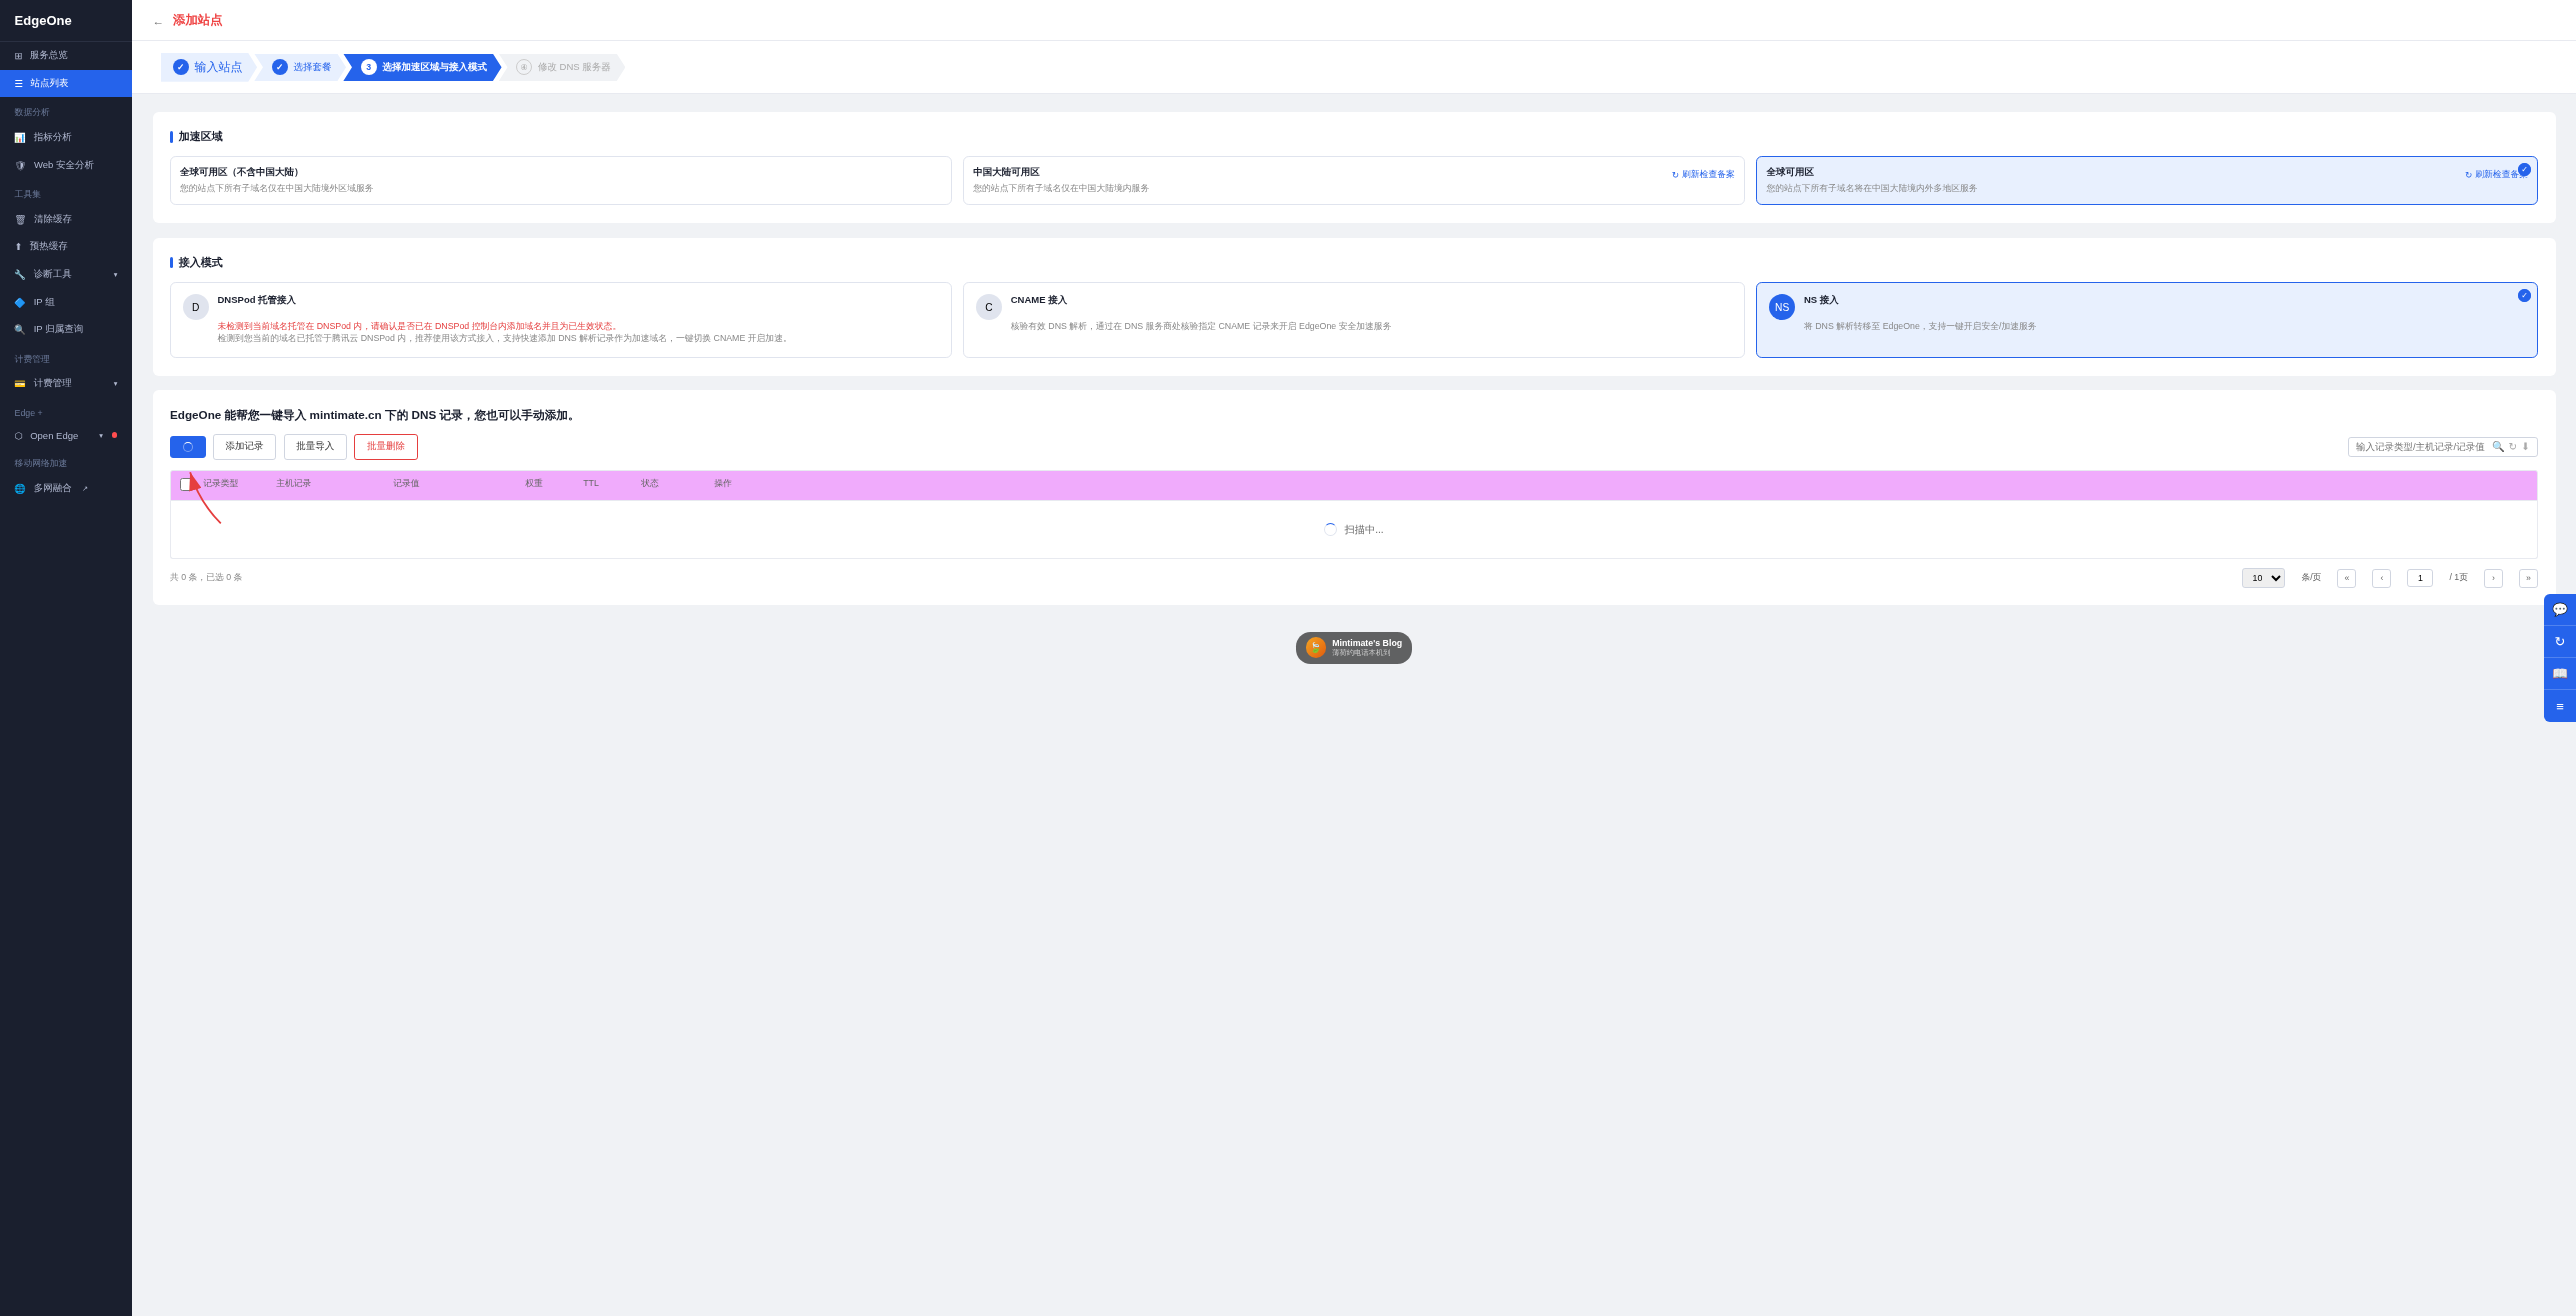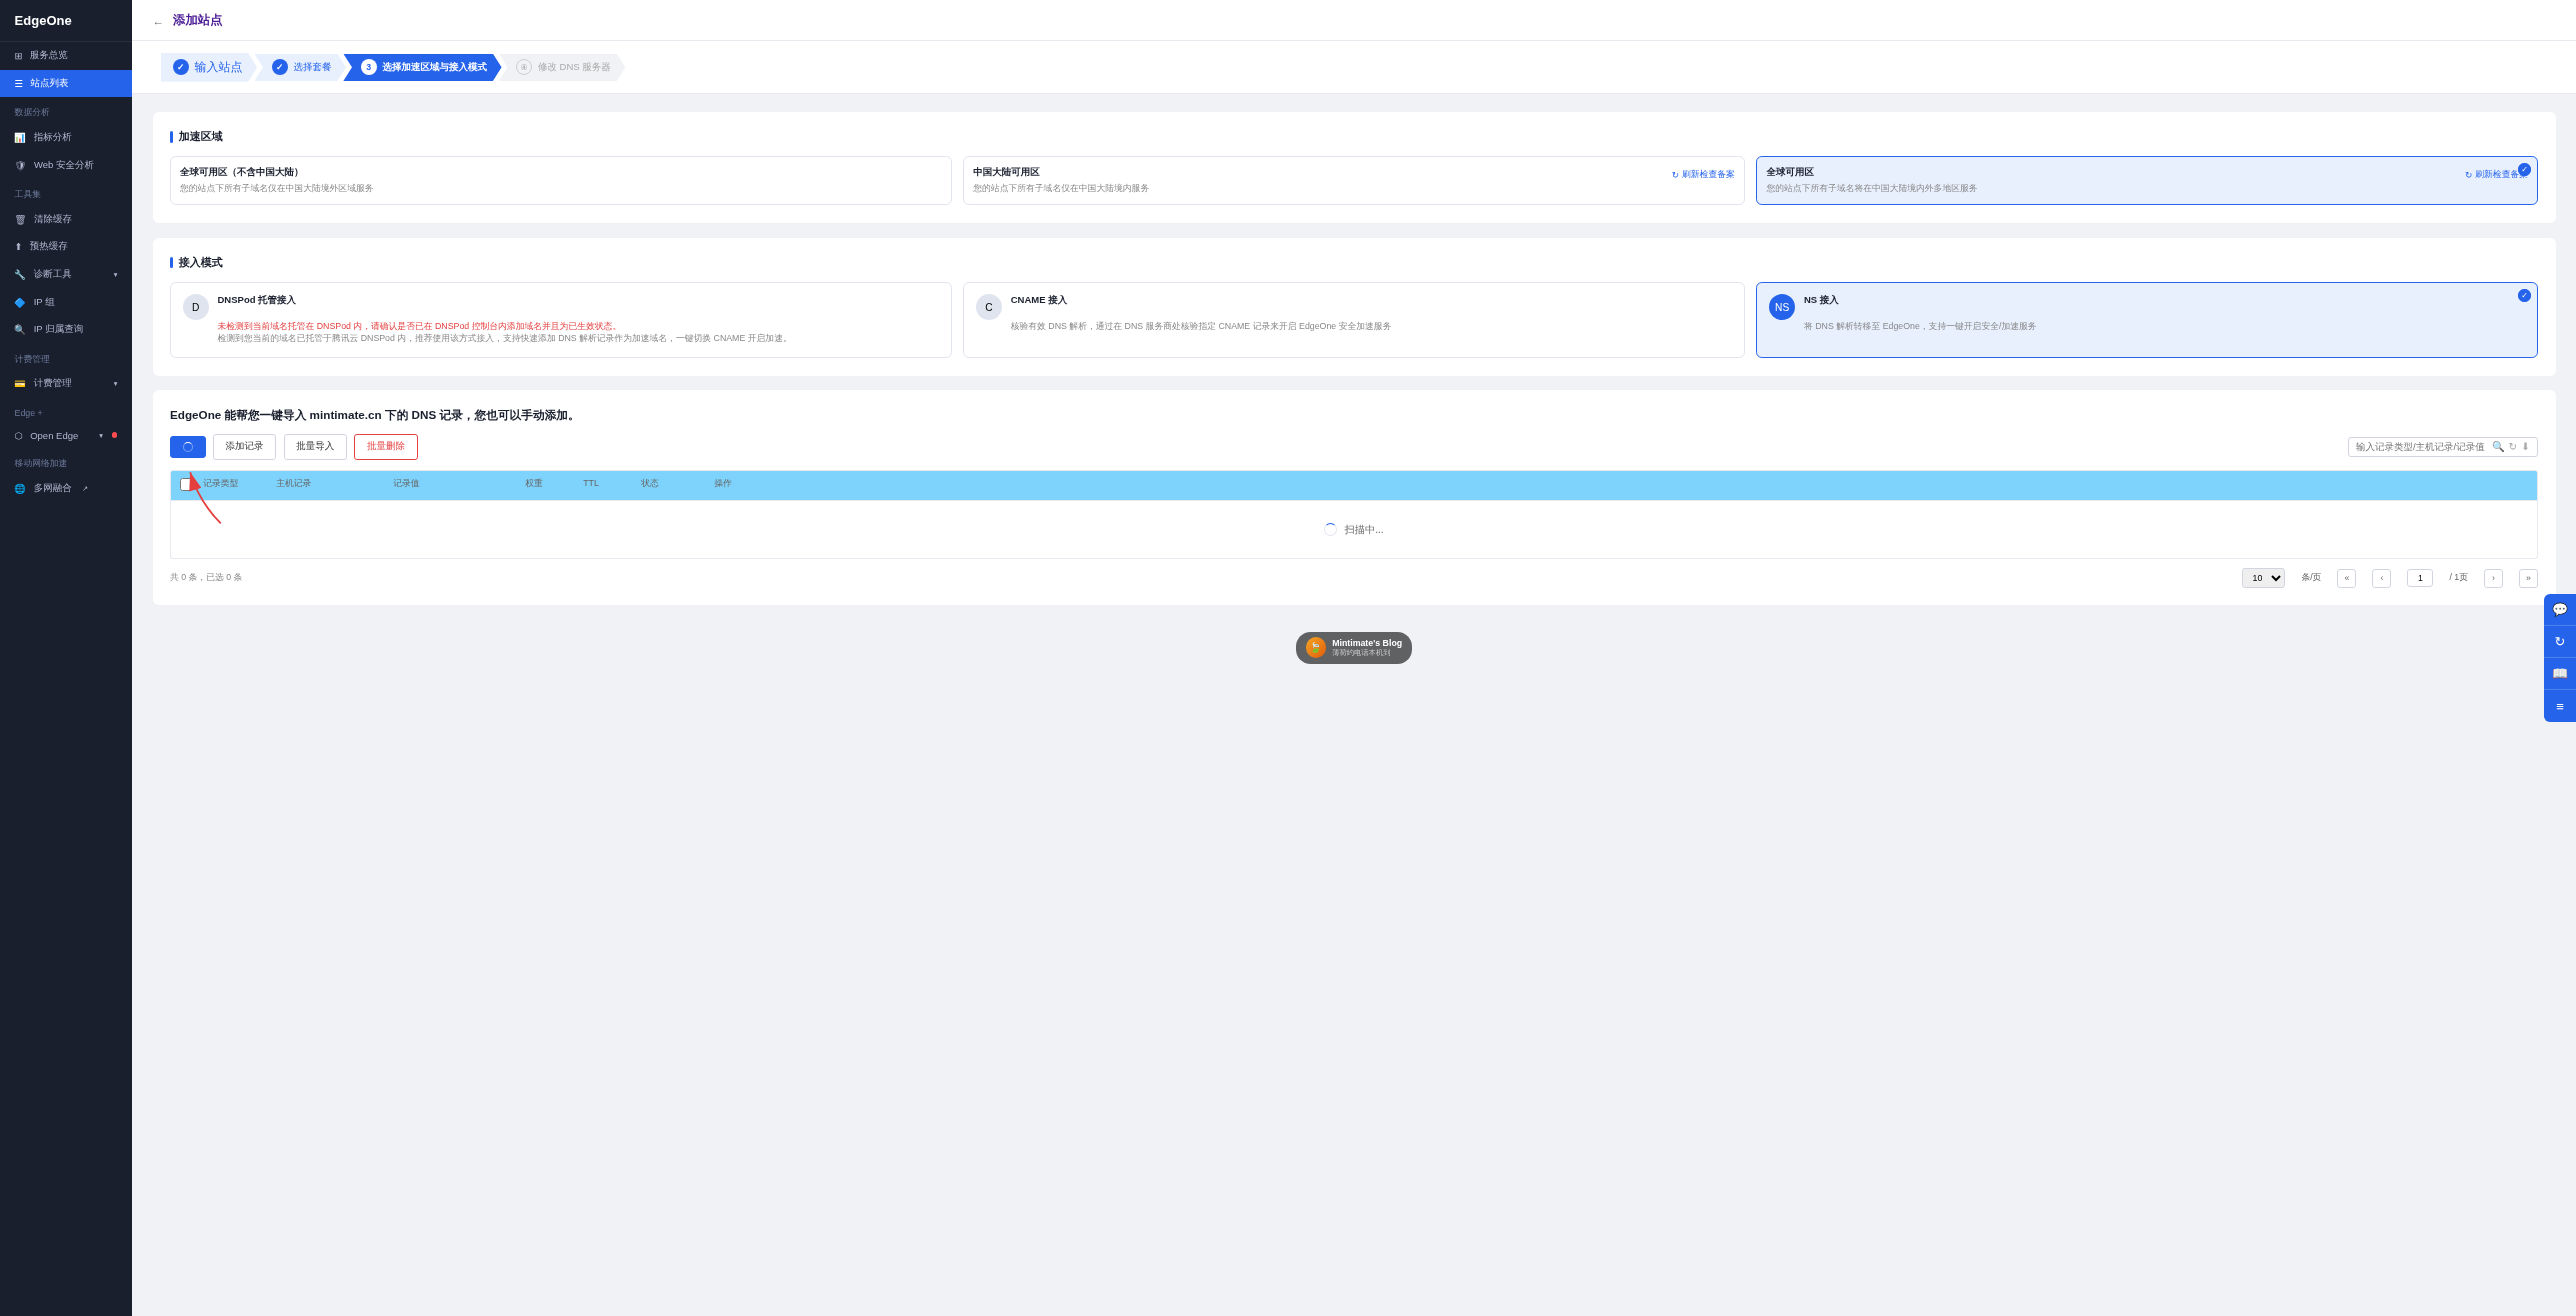--- a/index.html
+++ b/index.html
@@ -12,21 +12,21 @@
     .sidebar-item { display: flex; align-items: center; gap: 7.3px; padding: 7.3px 14.6px; cursor: pointer; color: #b0b8d0; font-size: 9.5px; transition: background 0.2s; }
     .sidebar-item.active { background: #2563eb; color: #fff; }
     .sidebar-item .arrow { margin-left: auto; font-size: 7.3px; }
 
     
     .main { flex: 1; display: flex; flex-direction: column; overflow: hidden; }
 
     
     .page-header { background: #fff; padding: 11.7px 20.5px; display: flex; align-items: center; gap: 8.8px; border-bottom: 0.7px solid #e8eaf0; }
     .back-btn { color: #666; cursor: pointer; font-size: 11.7px; }
-    .page-title { font-size: 12.4px; font-weight: 600; color: #4c1d95; }
+    .page-title { font-size: 12.4px; font-weight: 600; color: #ef4444; }
 
     
     .steps-bar { background: #fff; padding: 11.7px 29px; display: flex; align-items: center; gap: 0; border-bottom: 0.7px solid #e8eaf0; }
     .step-badge { width: 16px; height: 16px; border-radius: 50%; display: flex; align-items: center; justify-content: center; font-size: 8.8px; font-weight: 600; flex-shrink: 0; }
     .step-badge.done { background: #2563eb; color: #fff; }
 
     
     .content { flex: 1; overflow-y: auto; padding: 17.5px 20.5px; background: #f0f2f5; }
 
     
@@ -62,21 +62,21 @@
     .btn-default { background: #fff; color: #333; border-color: #d0d5e0; }
     .btn-danger-outline { background: #fff; color: #e53e3e; border-color: #e53e3e; }
     .btn-loading { background: #2563eb; color: #fff; border-color: #2563eb; display: flex; align-items: center; gap: 4.4px; }
     .spinner { width: 10.2px; height: 10.2px; border: 1.5px solid rgba(255,255,255,0.4); border-top-color: #fff; border-radius: 50%; animation: spin 0.8s linear infinite; }
     @keyframes spin { to { transform: rotate(360deg); } }
 
     .search-box { margin-left: auto; display: flex; align-items: center; border: 0.7px solid #d0d5e0; border-radius: 2.9px; padding: 3.7px 7.3px; background: #fff; gap: 4px; min-width: 161px; }
     .search-box input { border: none; outline: none; font-size: 9.5px; color: #333; background: transparent; flex: 1; }
 
     
-    .table-header { display: grid; grid-template-columns: 23.4px 73px 117px 132px 58px 58px 73px 88px; gap: 0; background: #7dd3fc; border: 0.7px solid #e8eaf0; border-radius: 2.9px 2.9px 0 0; padding: 7.3px 0; }
+    .table-header { display: grid; grid-template-columns: 23.4px 73px 117px 132px 58px 58px 73px 88px; gap: 0; background: #f0abfc; border: 0.7px solid #e8eaf0; border-radius: 2.9px 2.9px 0 0; padding: 7.3px 0; }
     .table-col { padding: 0 8.8px; font-size: 8.8px; color: #666; font-weight: 500; }
     .table-body { border: 0.7px solid #e8eaf0; border-top: none; border-radius: 0 0 2.9px 2.9px; min-height: 58px; display: flex; align-items: center; justify-content: center; color: #888; font-size: 9.5px; }
     .scanning-indicator { display: flex; align-items: center; gap: 7.3px; color: #666; font-size: 10.2px; }
     .scan-spinner { width: 13px; height: 13px; border: 1.5px solid #e0e4ee; border-top-color: #2563eb; border-radius: 50%; animation: spin 0.8s linear infinite; }
 
     
     .table-footer { display: flex; align-items: center; justify-content: space-between; padding: 8.8px 0 0; }
     .footer-info { font-size: 8.8px; color: #888; }
     .pagination { display: flex; align-items: center; gap: 16px; }
     .page-size-select { border: 0.7px solid #d0d5e0; border-radius: 2.9px; padding: 2.9px 5.8px; font-size: 8.8px; cursor: pointer; }

